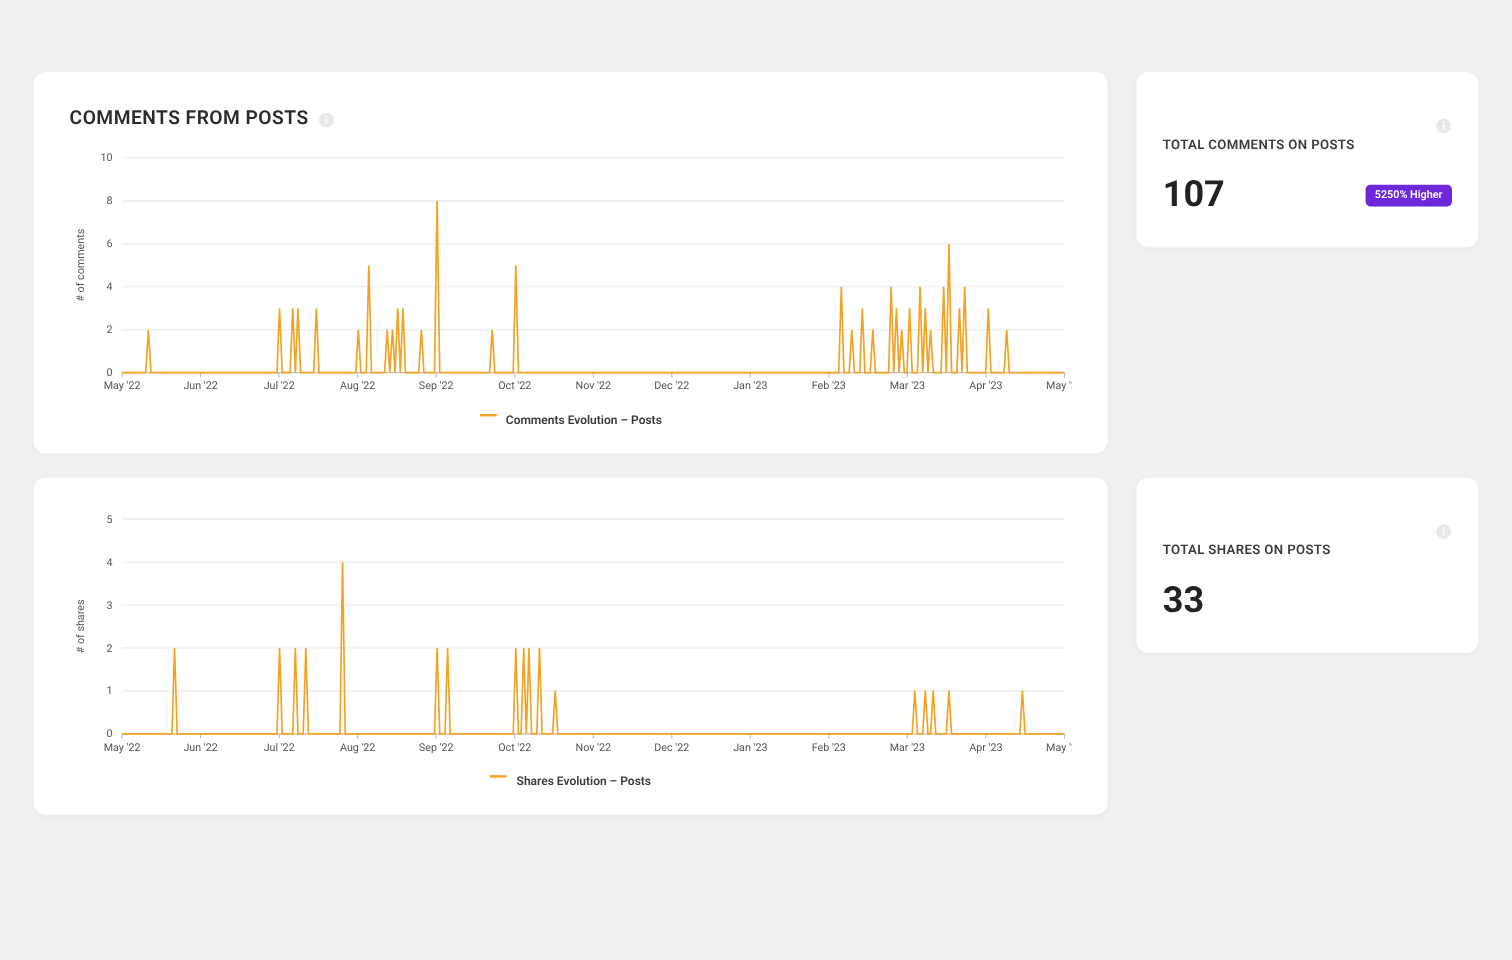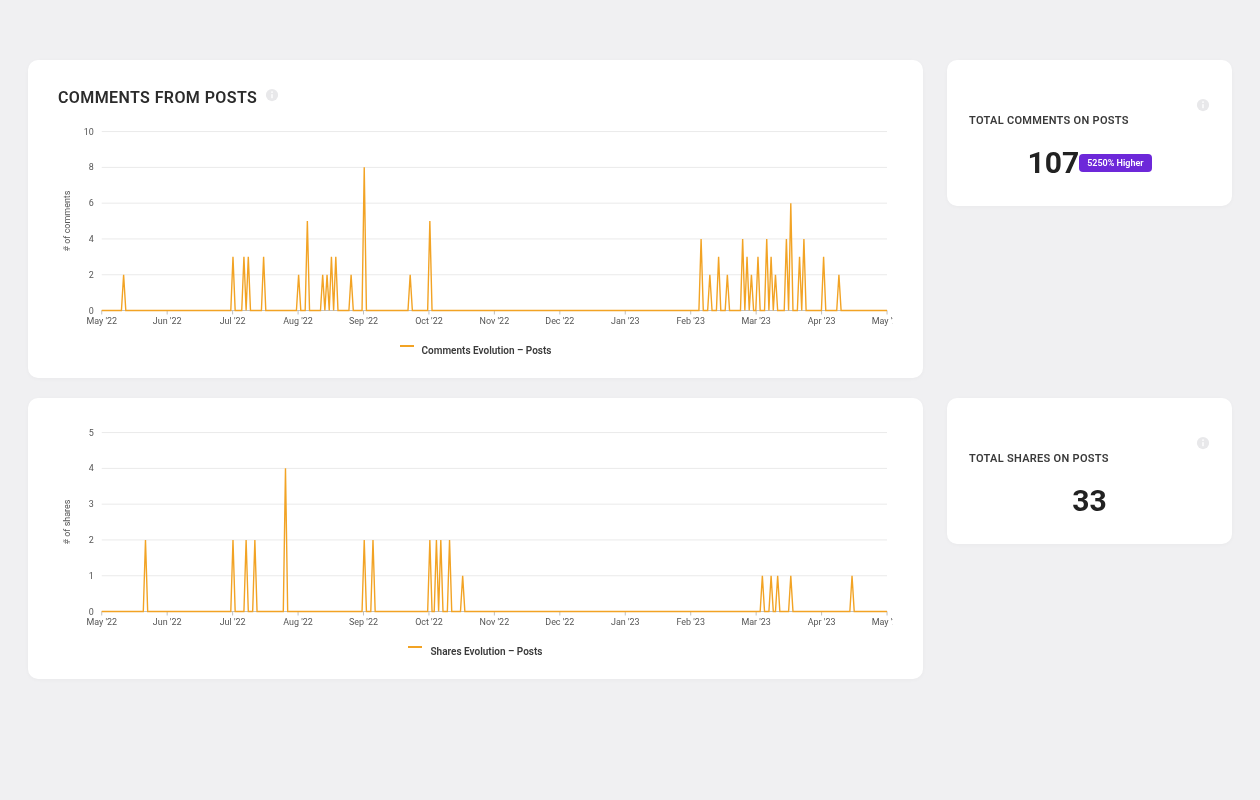--- a/index.html
+++ b/index.html
@@ -22,21 +22,21 @@
     border-radius: 10px;
     box-shadow: 0 1px 4px rgba(0,0,0,0.03);
   }
   .chart-card {
     flex: 1;
     padding: 28px 30px 22px 30px;
     min-width: 0;
   }
   .chart-title-row {
     display: flex;
-    align-items: flex-start;
+    align-items: flex-end;
     gap: 8px;
     margin-bottom: 18px;
   }
   .chart-title {
     font-size: 16px;
     font-weight: 600;
     letter-spacing: 0.4px;
     color: #2b2b2b;
   }
   .info-icon {
@@ -58,21 +58,21 @@
   .side-title {
     font-size: 11px;
     font-weight: 600;
     letter-spacing: 0.3px;
     color: #3a3a3a;
     margin-top: 32px;
   }
   .side-value-row {
     display: flex;
     align-items: center;
-    justify-content: center;
+    justify-content: space-between;
   }
   .side-value {
     font-size: 30px;
     font-weight: 700;
     color: #222;
   }
   .badge {
     background: #6d28d9;
     color: #fff;
     font-size: 9px;

